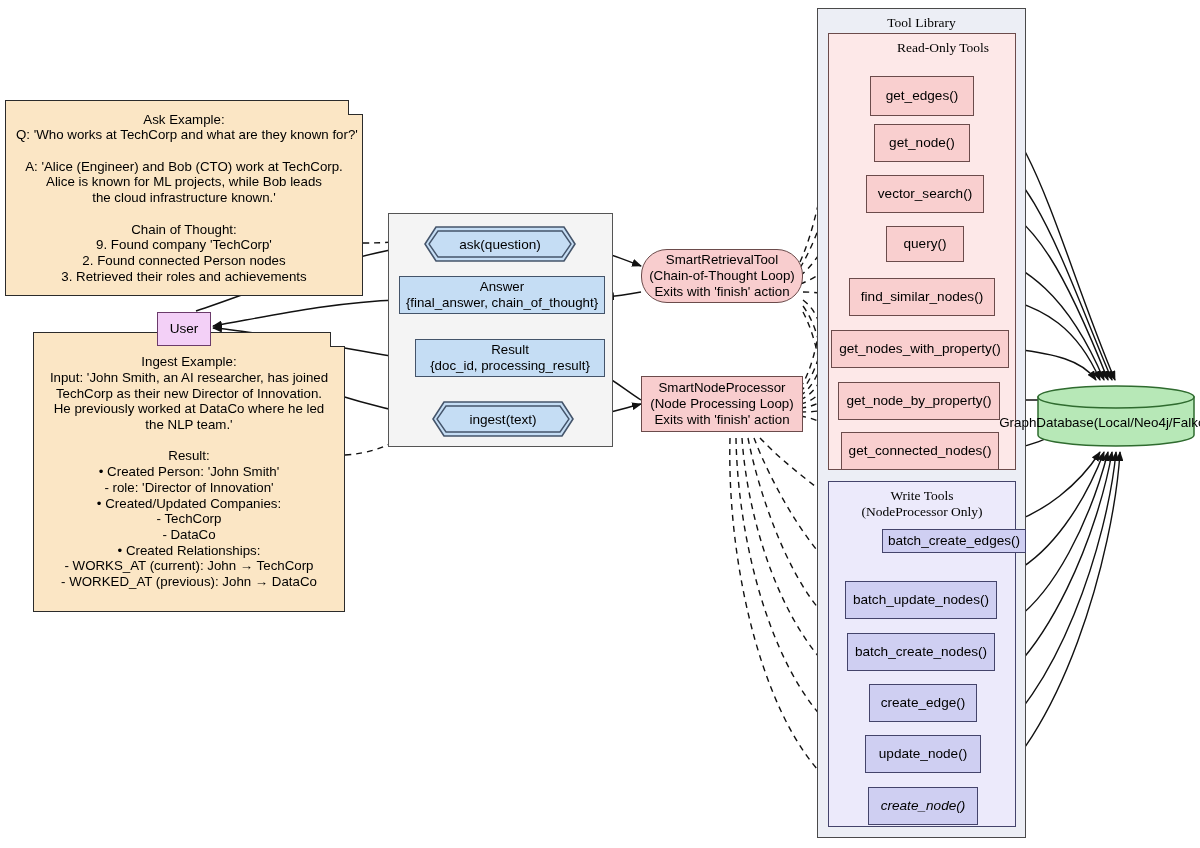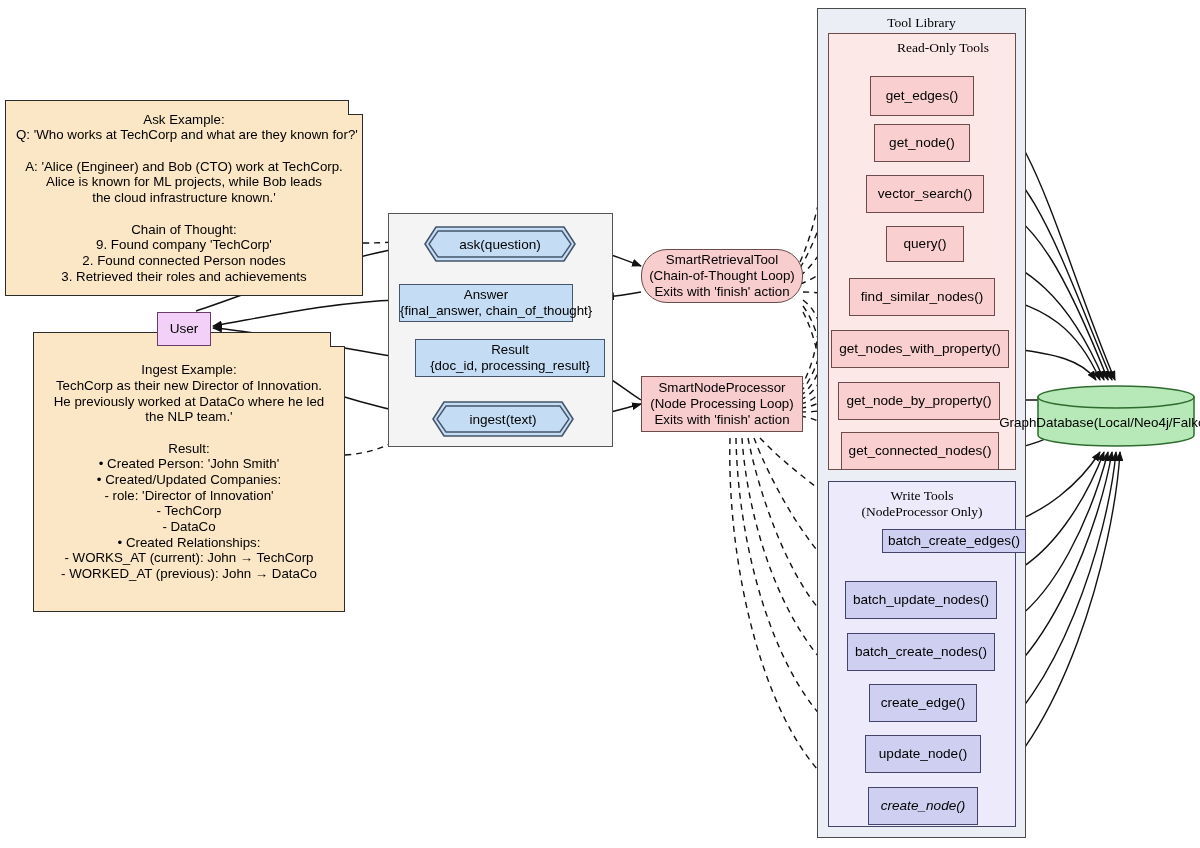--- a/index.html
+++ b/index.html
@@ -144,28 +144,29 @@
         <span class="ln">9. Found company 'TechCorp'</span>
         <span class="ln">2. Found connected Person nodes</span>
         <span class="ln">3. Retrieved their roles and achievements</span>
       </span>
   </div>
 
   <div class="node note" style="left:33px;top:332px;width:312px;height:280px;">
     <span class="fold"></span>
     <span class="lines">
         <span class="ln">Ingest Example:</span>
+        <span class="ln">Input: 'John Smith, an AI researcher, has joined</span>
         <span class="ln">TechCorp as their new Director of Innovation.</span>
         <span class="ln">He previously worked at DataCo where he led</span>
         <span class="ln">the NLP team.'</span>
         <span class="ln">&nbsp;</span>
         <span class="ln">Result:</span>
         <span class="ln">• Created Person: 'John Smith'</span>
+        <span class="ln">- role: 'Director of Innovation'</span>
         <span class="ln">• Created/Updated Companies:</span>
-        <span class="ln">- role: 'Director of Innovation'</span>
         <span class="ln">- TechCorp</span>
         <span class="ln">- DataCo</span>
         <span class="ln">• Created Relationships:</span>
         <span class="ln">- WORKS_AT (current): John → TechCorp</span>
         <span class="ln">- WORKED_AT (previous): John → DataCo</span>
       </span>
   </div>
 
   <div class="node box purple" style="left:157px;top:312px;width:54px;height:34px;">
     <span class="f136">User</span>
@@ -176,21 +177,21 @@
   <div class="oct-wrap" style="left:424px;top:226px;width:152px;height:36px;">
     <svg class="oct-outer" viewBox="0 0 152 36" preserveAspectRatio="none">
       <polygon points="12,1 140,1 151,18 140,35 12,35 1,18" fill="#c5ddf4" stroke="#44546a" stroke-width="1.6" vector-effect="non-scaling-stroke"></polygon>
     </svg>
     <svg class="oct-inner" viewBox="0 0 152 36" preserveAspectRatio="none">
       <polygon points="14,5 138,5 147,18 138,31 14,31 5,18" fill="#c5ddf4" stroke="#44546a" stroke-width="1.4" vector-effect="non-scaling-stroke"></polygon>
     </svg>
     <span class="oct-lbl">ask(question)</span>
   </div>
 
-  <div class="node box blue" style="left:399px;top:284px;width:174px;height:38px;text-align:center;">
+  <div class="node box blue" style="left:399px;top:276px;width:206px;height:38px;text-align:center;">
     <span class="lines f133">
         <span class="ln">Answer</span>
         <span class="ln">{final_answer, chain_of_thought}</span>
       </span>
   </div>
 
   <div class="node box blue" style="left:415px;top:339px;width:190px;height:38px;">
     <span class="lines f133">
         <span class="ln">Result</span>
         <span class="ln">{doc_id, processing_result}</span>

